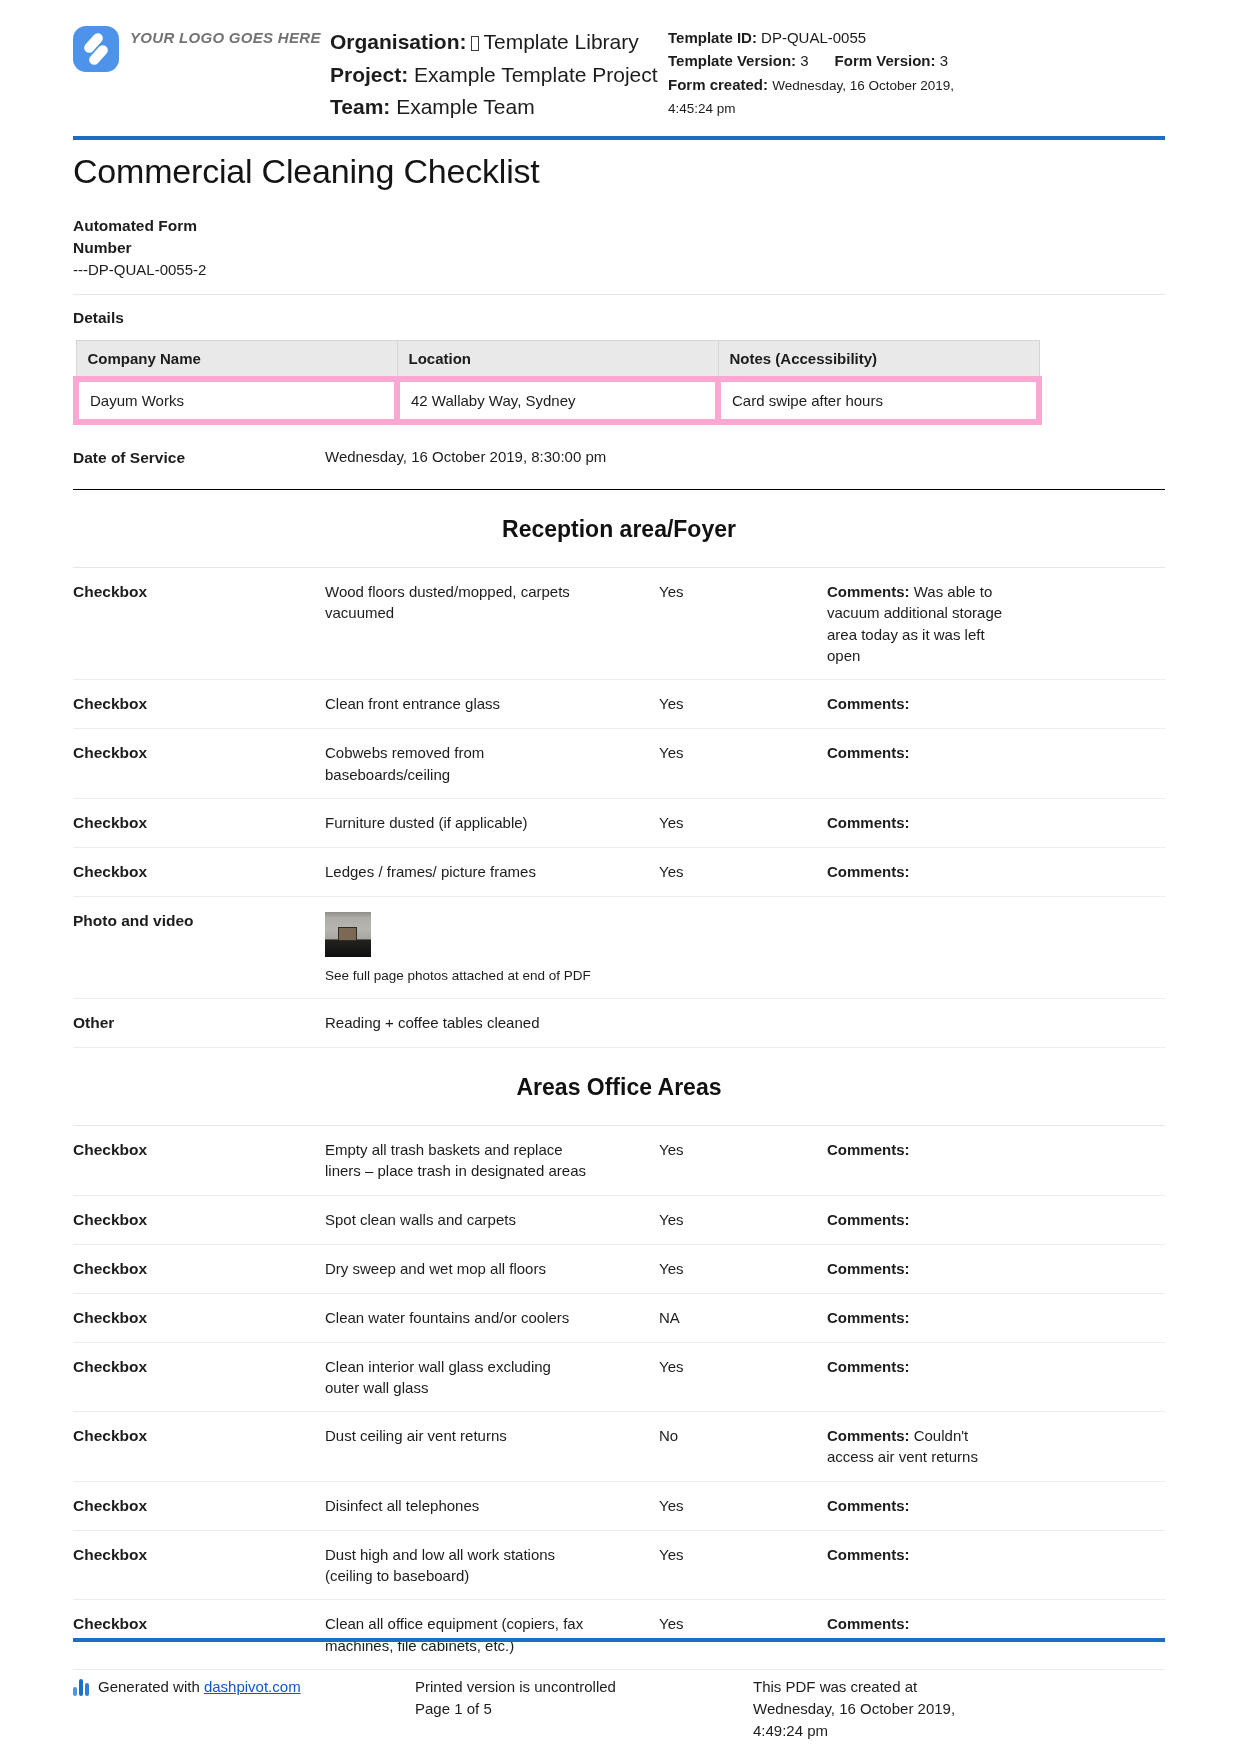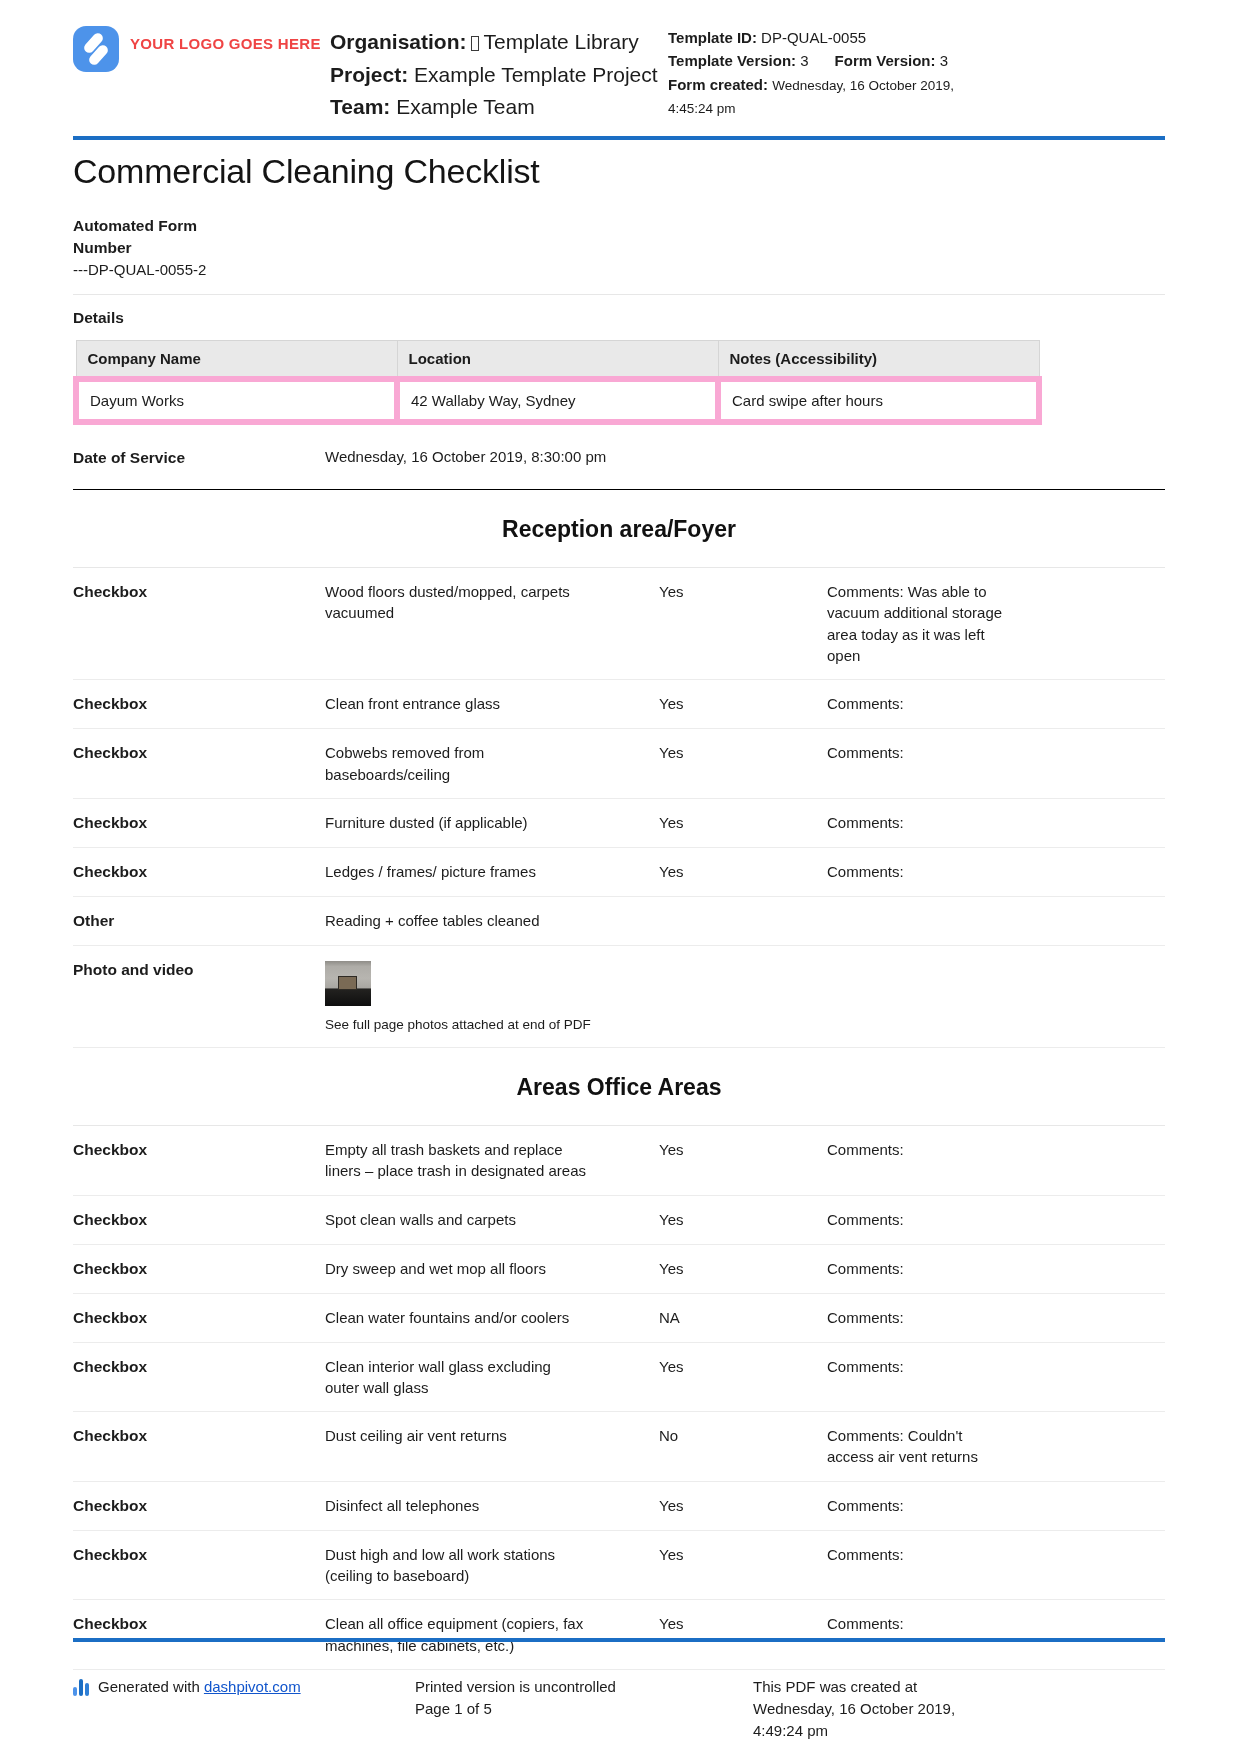--- a/index.html
+++ b/index.html
@@ -10,21 +10,21 @@
   }
   .content { padding:26px 74px 0 73px; }
 
   
   .hdr { display:flex; align-items:flex-start; }
   .hdr-logo { width:257px; display:flex; gap:11px; }
   .logo-mark { position:relative; width:46px; height:46px; border-radius:13px; background:#4d93ea; flex:0 0 auto; }
   .logo-pill { position:absolute; width:23px; height:10px; border-radius:5px; background:#fff; transform:rotate(-48deg); }
   .logo-pill.p1 { left:9px; top:12px; }
   .logo-pill.p2 { left:14px; top:24px; }
-  .logo-text { font-weight:bold; color:#ef4444; font-size:15px; letter-spacing:.3px; margin-top:9px; }
+  .logo-text { font-style:italic; font-weight:bold; color:#737373; font-size:15px; letter-spacing:.3px; margin-top:3px; }
   .hdr-meta { width:338px; font-size:21px; line-height:1.55; }
   .hdr-meta2 { width:334px; font-size:15px; line-height:1.55; }
   .hdr b { font-weight:bold; }
   .small-val { font-size:13.5px; }
   .glyph-box { display:inline-block; width:8px; height:15px; border:1px solid #3a3a3a; vertical-align:-2px; margin:0 5px 0 4px; }
   .vgap { display:inline-block; width:26px; }
   .rule-blue { height:4px; background:#1b6ec4; margin-top:12px; }
 
   .title { font-size:34px; font-weight:400; letter-spacing:-.2px; color:#141414; margin:12px 0 16px; }
 
@@ -39,21 +39,21 @@
   table.details-t th { width:321px; background:#e9e9e9; border:1px solid #d5d5d5; text-align:left; font-weight:bold; padding:9px 11px;margin-left:36px; }
   table.details-t td { border:6px solid #f9a8d4; padding:10px 11px; }
   .dos-row { padding:14px 0 20px; border-bottom:1px solid #000000; }
 
   .section-heading { text-align:center; font-size:23px; font-weight:bold; color:#111; padding:26px 0 24px; border-bottom:1px solid #e7e7e7; }
 
   .chk-row { display:grid; grid-template-columns:252px 334px 168px 1fr; padding:13px 0; border-bottom:1px solid #ececec; font-size:15px; line-height:1.42; }
   .c-label { font-weight:bold; font-size:15.5px; }
   .c-desc  { padding-right:24px; }
   .c-com   { max-width:208px; }
-  .c-com b { font-weight:normal; }
+  .c-com b { font-weight:bold; }
 
   .thumb { width:46px; height:45px; position:relative; margin-top:2px;
     background:linear-gradient(to bottom,#8f8d88 0%,#aeaca7 12%,#b7b5b0 38%,#a8a6a1 60%,#232220 62%,#0e0e0e 100%); }
   .thumb::before { content:""; position:absolute; left:13px; top:15px; width:17px; height:12px; background:#7a6a55; border:1px solid #2e2a24; }
   .photo-caption { font-size:13.5px; margin-top:9px; }
 
   
   .footer { position:absolute; left:73px; right:74px; top:1638px; }
   .f-rule { height:4px; background:#1b6ec4; }
   .f-cols { display:flex; padding-top:13px; font-size:15px; line-height:1.45;margin-top:21px; }
@@ -153,31 +153,31 @@
           <div class="c-ans">Yes</div>
           <div class="c-com"><b>Comments:</b></div>
         </div>
         <div class="chk-row">
           <div class="c-label">Checkbox</div>
           <div class="c-desc">Ledges / frames/ picture frames</div>
           <div class="c-ans">Yes</div>
           <div class="c-com"><b>Comments:</b></div>
         </div>
         <div class="chk-row">
-          <div class="c-label">Other</div>
-          <div class="c-desc">Reading + coffee tables cleaned</div>
-          <div class="c-ans"></div>
-          <div class="c-com"></div>
-        </div>
-        <div class="chk-row">
           <div class="c-label">Photo and video</div>
           <div class="c-desc">
             <div class="thumb"></div>
             <div class="photo-caption">See full page photos attached at end of PDF</div>
           </div>
+          <div class="c-ans"></div>
+          <div class="c-com"></div>
+        </div>
+        <div class="chk-row">
+          <div class="c-label">Other</div>
+          <div class="c-desc">Reading + coffee tables cleaned</div>
           <div class="c-ans"></div>
           <div class="c-com"></div>
         </div>
         <div class="section-heading">Areas Office Areas</div>
         <div class="chk-row">
           <div class="c-label">Checkbox</div>
           <div class="c-desc">Empty all trash baskets and replace<br>liners – place trash in designated areas</div>
           <div class="c-ans">Yes</div>
           <div class="c-com"><b>Comments:</b></div>
         </div>

